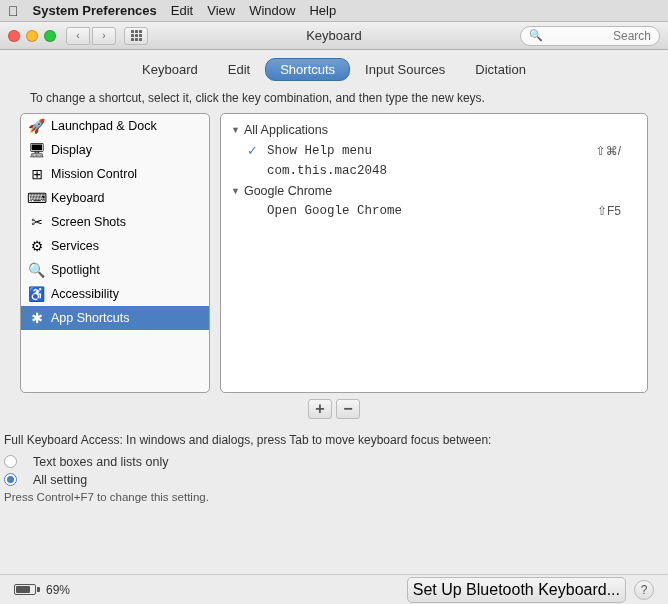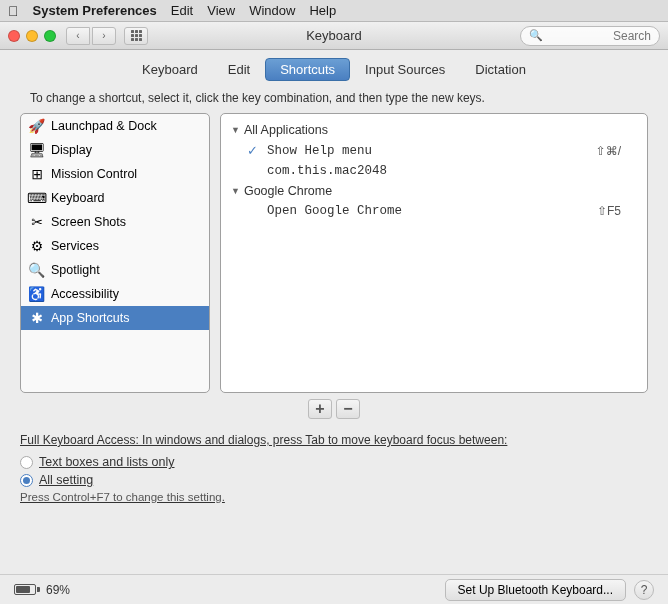--- a/index.html
+++ b/index.html
@@ -116,21 +116,21 @@
       font-size: 13px;
       color: #333;
       cursor: pointer;
       border: 1px solid transparent;
       border-radius: 5px;
     }
     .tab.active {
       background: linear-gradient(to bottom, #6b9fd4, #4a7fc1);
       color: white;
       border: 1px solid #3a6fa8;
-      border-radius: 4px;
+      border-radius: 10px;
     }
 
     
     .instruction {
       padding: 10px 30px 8px;
       color: #333;
       font-size: 12px;
     }
 
     
@@ -225,32 +225,31 @@
       display: flex; align-items: center; justify-content: center;
       cursor: pointer;
       font-size: 16px;
       font-weight: bold;
       color: #555;
       line-height: 1;
     }
 
     
     .bottom-section {
-      padding: 8px 20px;
+      padding: 8px 4px;
       font-size: 12px;
       color: #333;
-      text-decoration: underline;
     }
     .bottom-section .fka-text {
       margin-bottom: 8px;
     }
     .radio-option {
       display: flex;
-      align-items: center;
-      gap: 6px;
+      align-items: flex-start;
+      gap: 16px;
       margin: 4px 0;
       font-size: 12.5px;
     }
     .radio-circle {
       width: 13px; height: 13px;
       border-radius: 50%;
       border: 1px solid #aaa;
       background: white;
       display: flex; align-items: center; justify-content: center;
       flex-shrink: 0;
@@ -310,22 +309,22 @@
       border-radius: 1px;
     }
     .battery-tip {
       width: 3px; height: 5px;
       background: #555;
       border-radius: 0 1px 1px 0;
     }
 
     .bluetooth-btn {
       margin-left: auto;
-      padding: 3px 12px;
-      font-size: 12px;
+      padding: 3px 5px;
+      font-size: 16px;
       background: linear-gradient(to bottom, #f5f5f5, #e0e0e0);
       border: 1px solid #bbb;
       border-radius: 5px;
       cursor: pointer;
     }
     .help-btn {
       width: 20px; height: 20px;
       border-radius: 50%;
       border: 1px solid #bbb;
       background: linear-gradient(to bottom, #f5f5f5, #e0e0e0);

